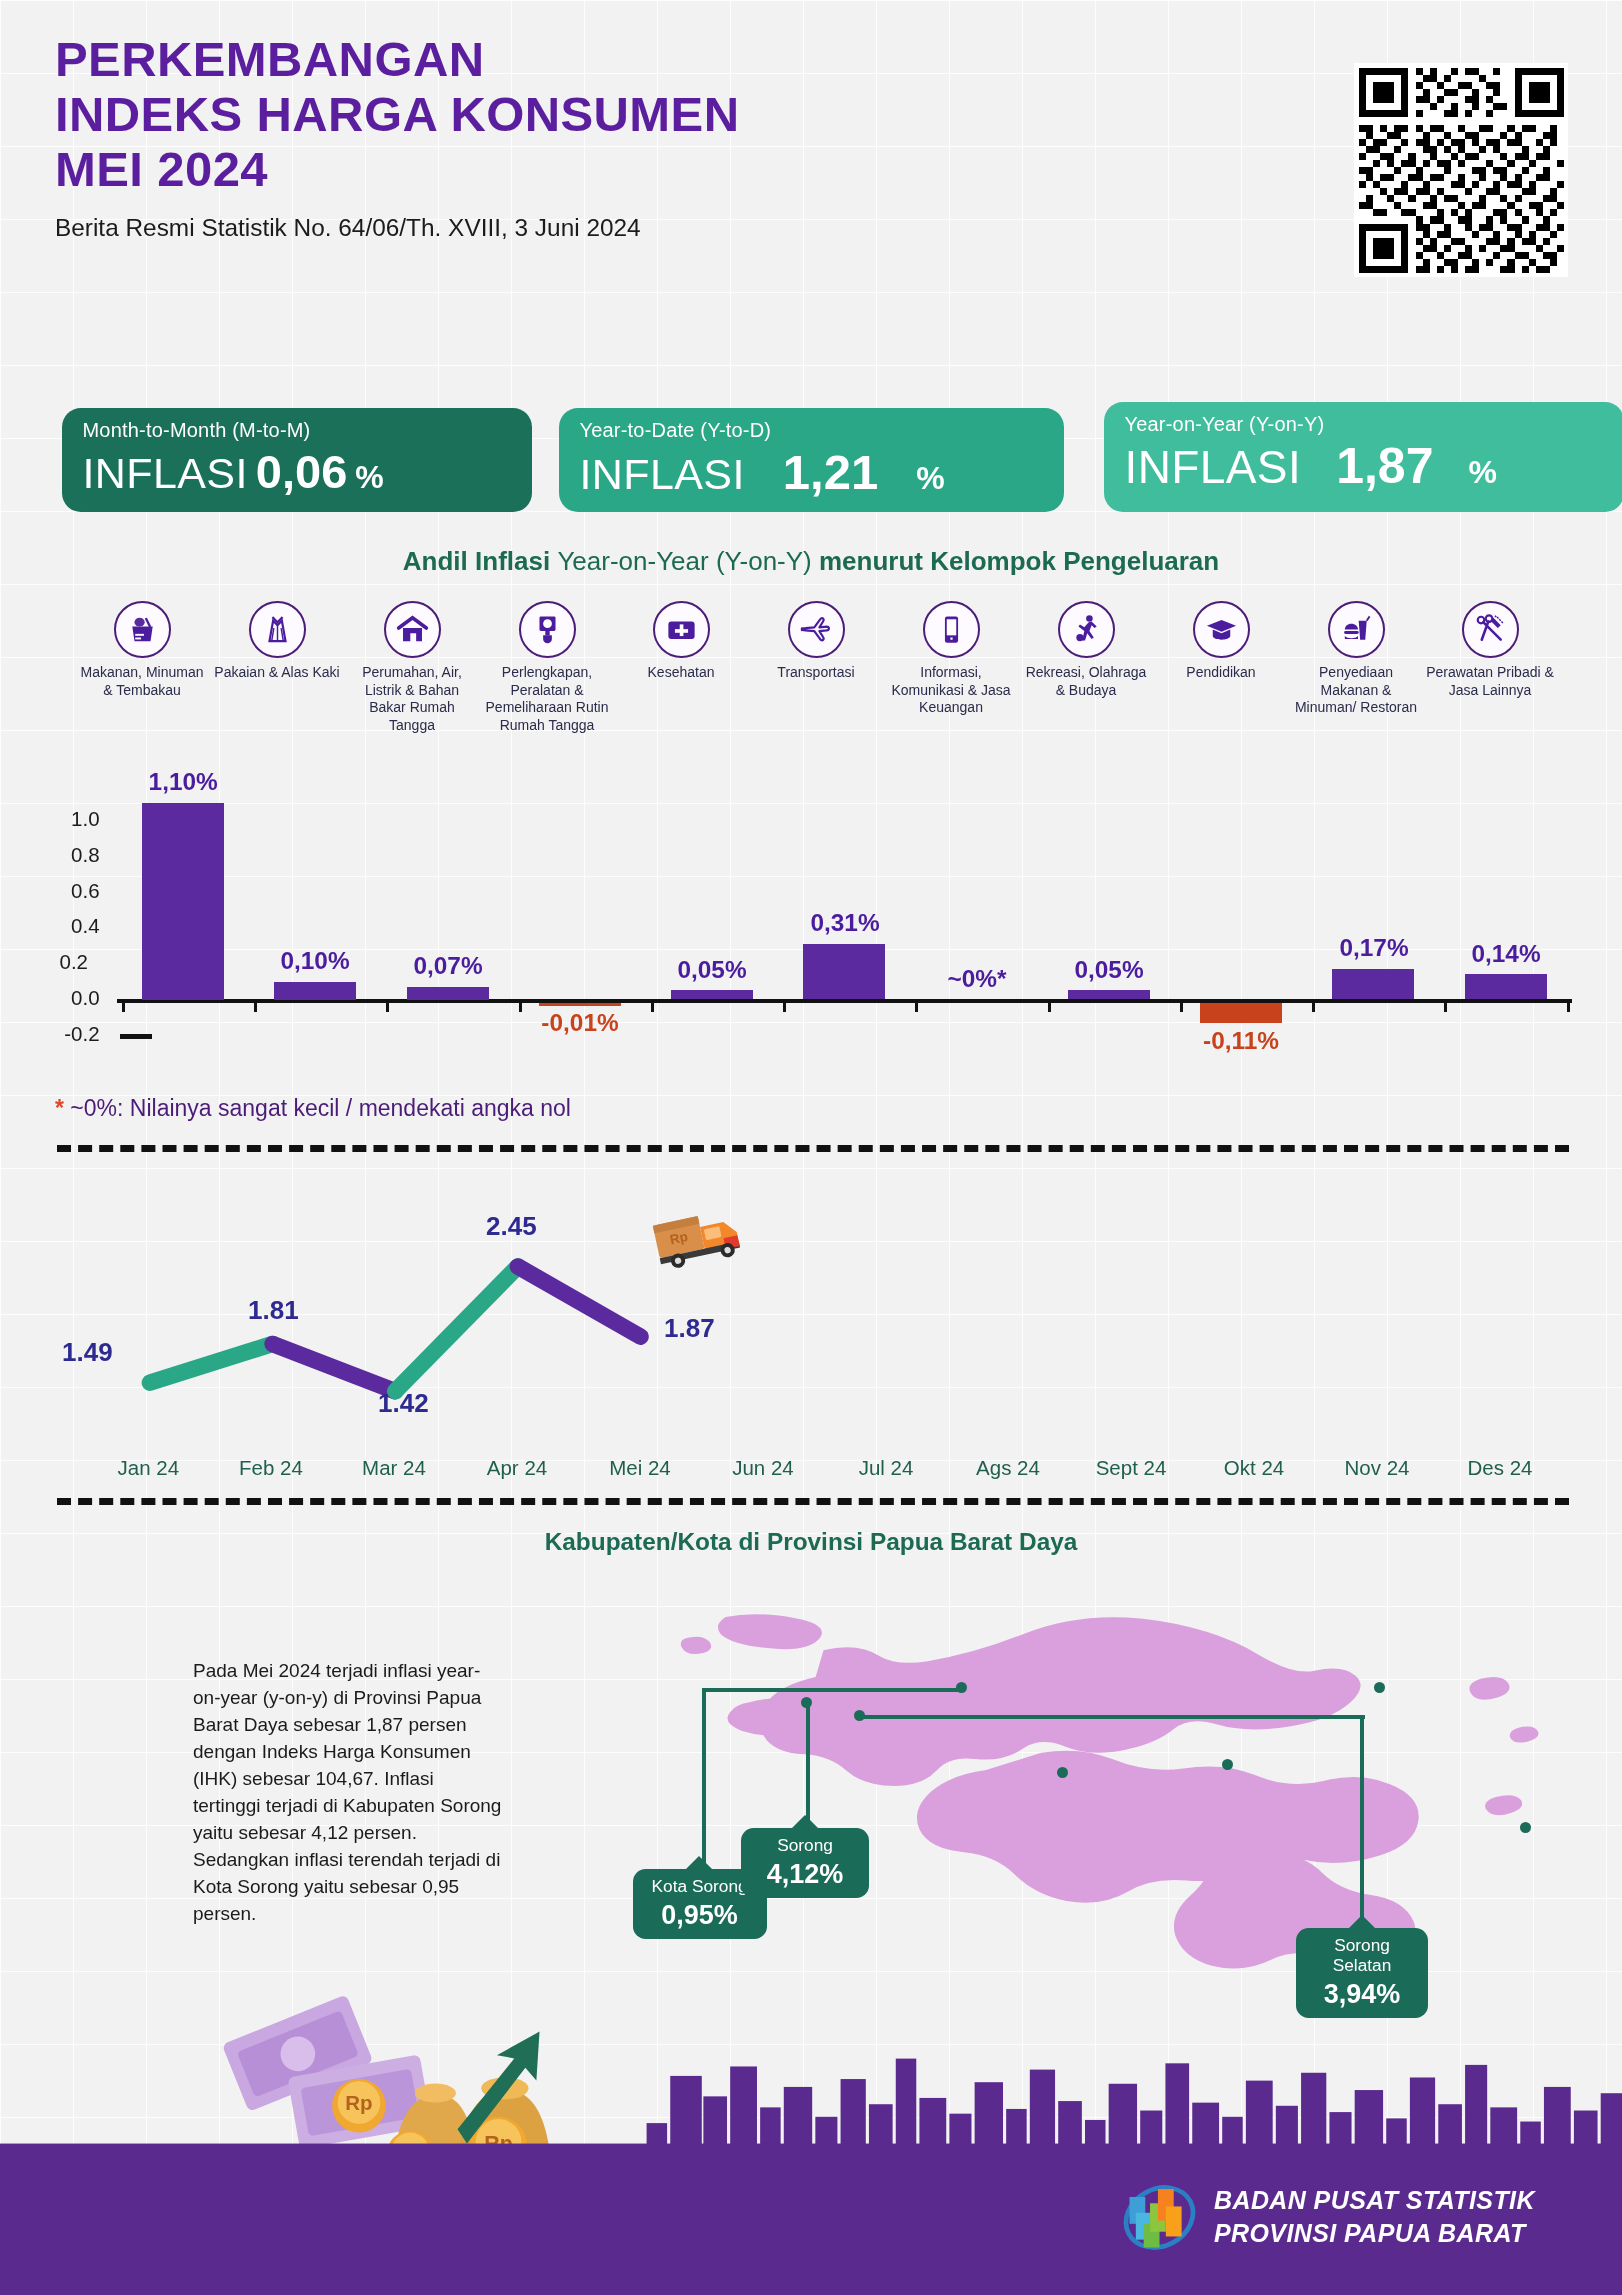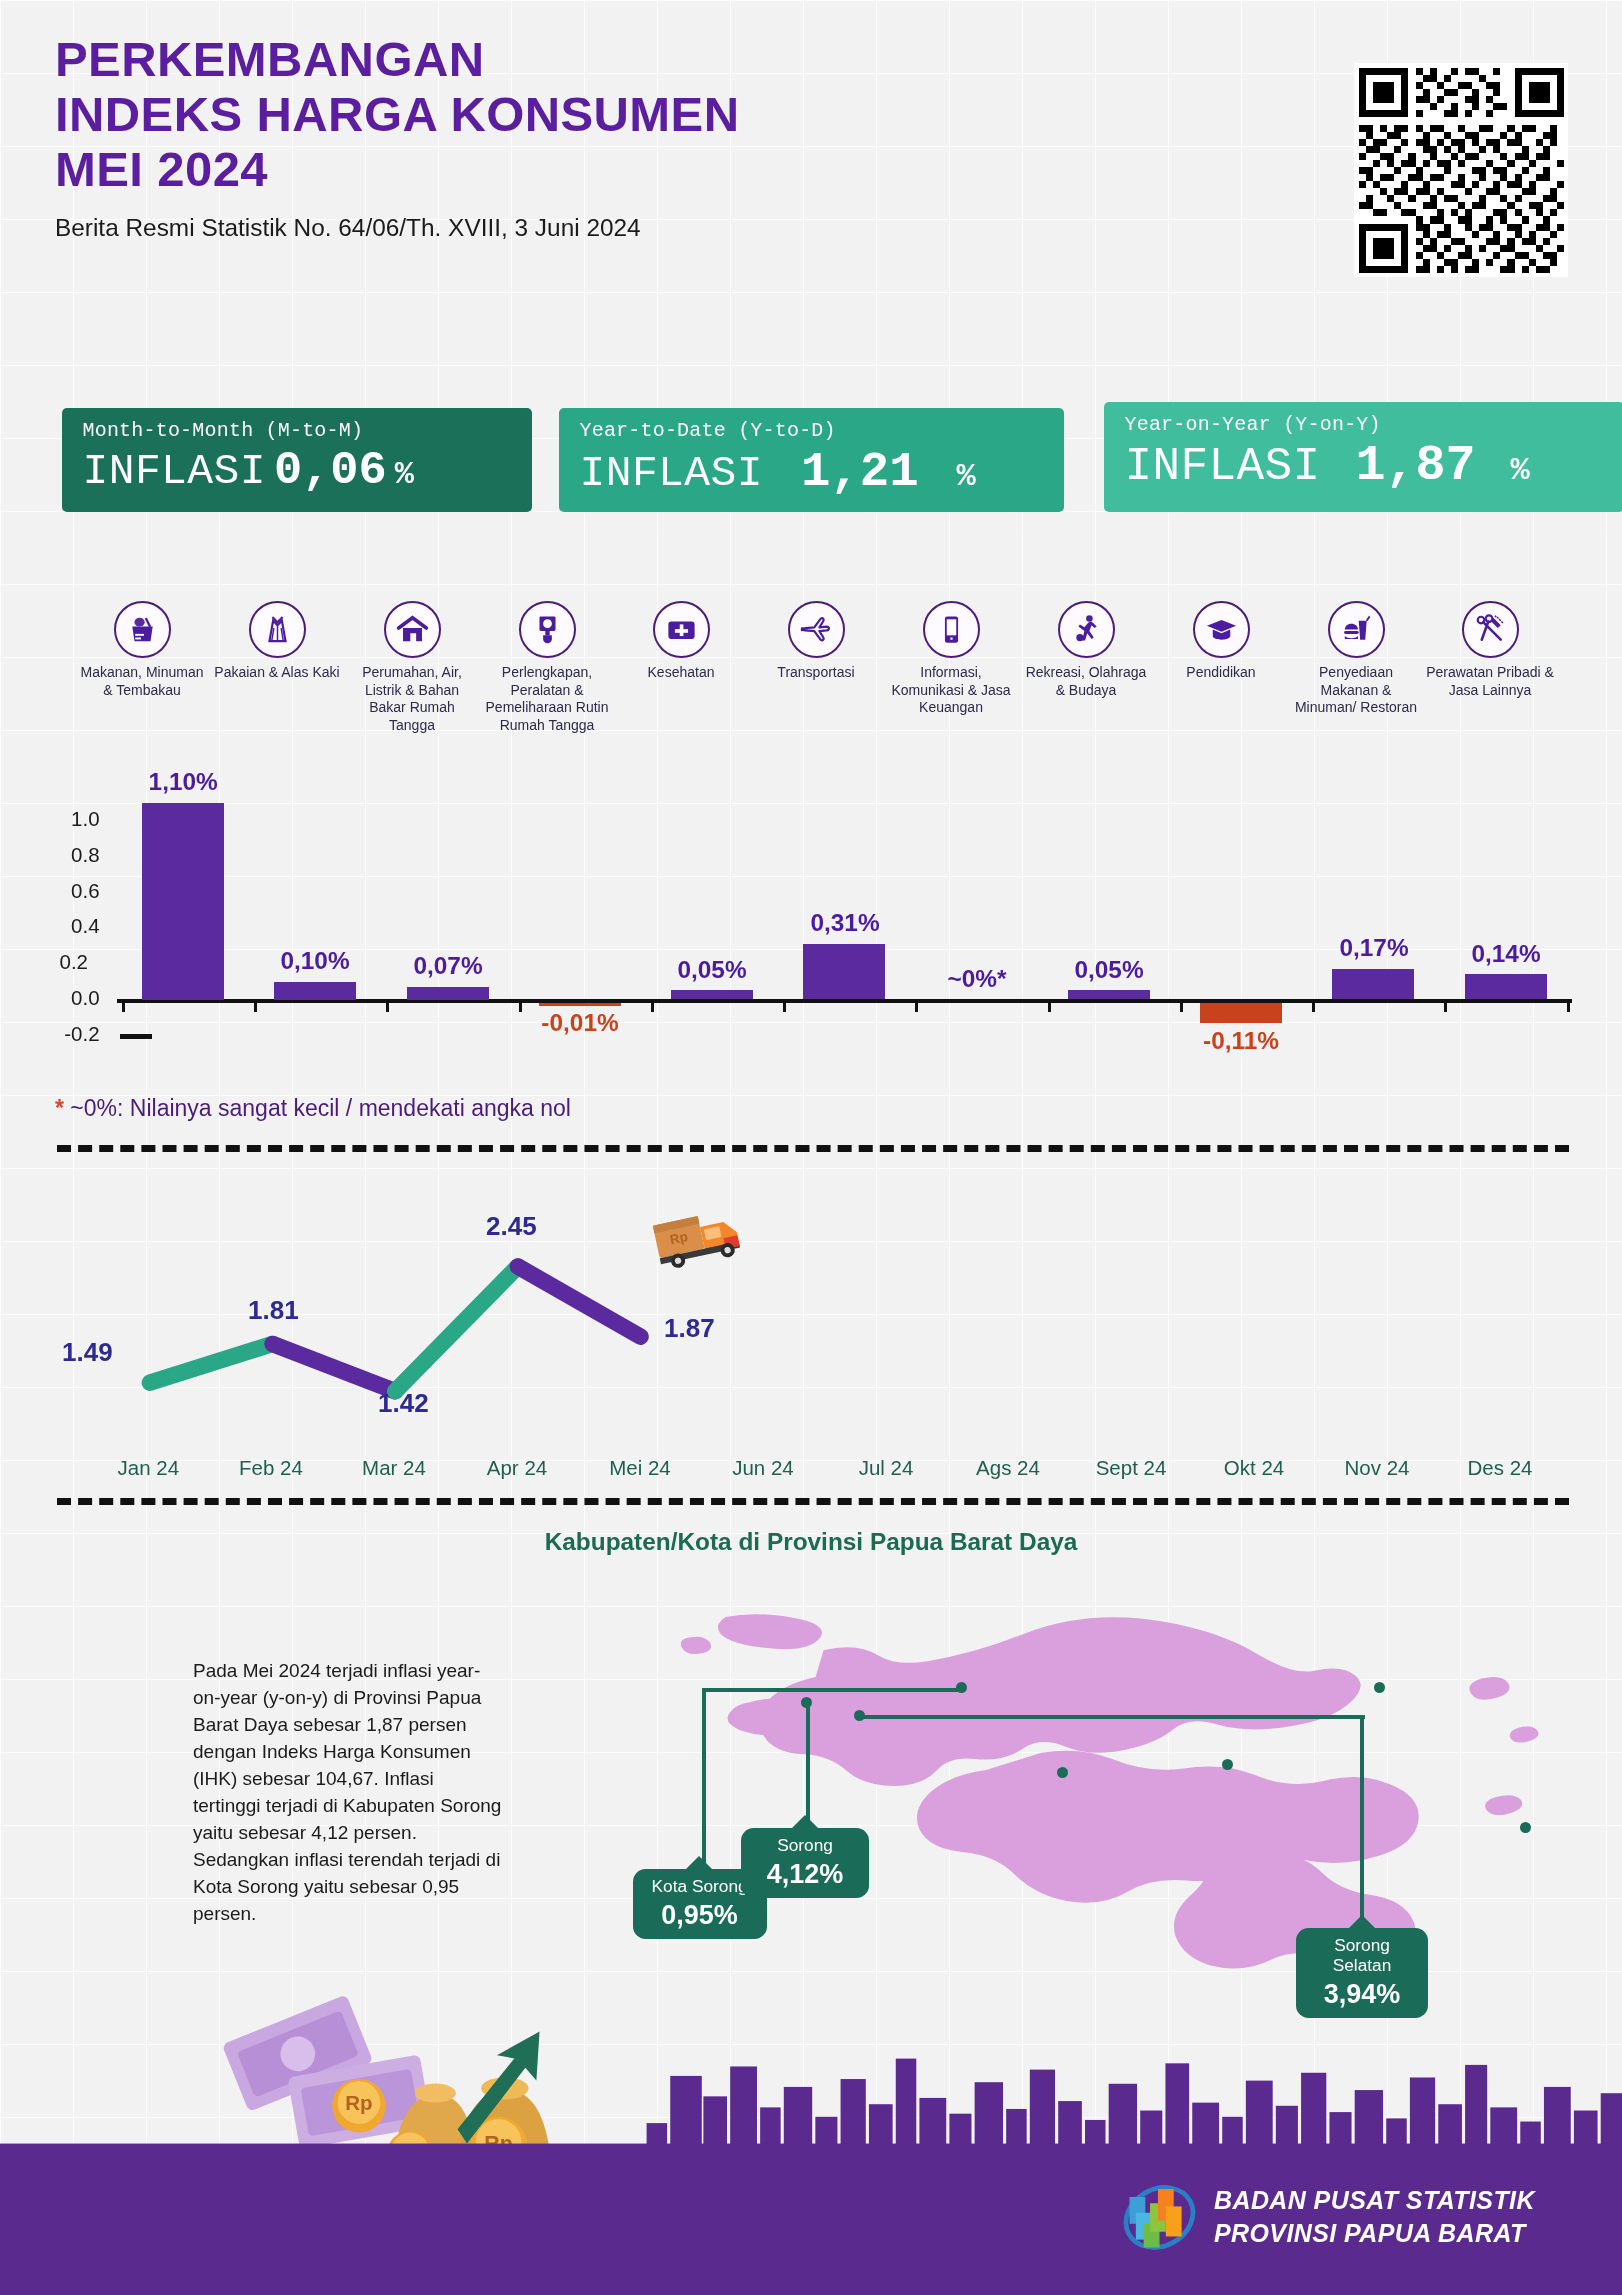--- a/index.html
+++ b/index.html
@@ -30,21 +30,21 @@
   .hdr .sub {
     margin-top: 17.3px; font-size: 24.4px; color: #1b1b1b; font-weight: 400;
   }
   
   .qr { position: absolute; right: 54px; top: 63px; width: 214px; height: 214px; background:#fff; padding:4.7px;}
   .qr svg { display:block; }
 
   
   .cards { position: absolute; left: 62px; top: 408px; width: 1506px; height: 110px; }
   .card {
-    position: absolute; border-radius: 5px; color: #ffffff; padding: 11px 20.5px 0 20.5px; font-family: Liberation Mono, monospace;
+    position: absolute; border-radius: 19px; color: #ffffff; padding: 11px 20.5px 0 20.5px;
   }
   .card .clabel { font-size: 20px; font-weight: 400; letter-spacing: 0.2px; }
   .card .crow { display: flex; align-items: baseline; gap: 8px; margin-top: 1.6px; }
   .card .cinf { font-size: 43px; font-weight: 400; letter-spacing: 0.4px; }
   .card .cval { font-size: 47px; font-weight: 800; }
   .card .cpct { font-size: 32px; font-weight: 700; }
   #card-mtm { left: 0;    top: 0;  width: 470px; height: 104px; background: #1a7059; }
   #card-ytd { left: 497px; top: 0;  width: 505px; height: 104px; background: #2aa787; }
   #card-yoy { left: 1042px;top: -6.3px; width: 520px; height: 110px; background: #3fbd9c; }
   #card-yoy .cinf { font-size: 46px; }
@@ -410,20 +410,23 @@
     <div class="card" id="card-yoy">
       <div class="clabel">Year-on-Year (Y-on-Y)</div>
       <div class="crow" style="gap:35px">
         <span class="cinf">INFLASI</span>
         <span class="cval">1,87</span>
         <span class="cpct">%</span>
       </div>
     </div>
   </div>
 
+  <div class="sec1-title">
+    <b>Andil Inflasi </b><span>Year-on-Year (Y-on-Y) </span><b>menurut Kelompok Pengeluaran</b>
+  </div>
 
   <div class="icons">
       <div class="icon-col" style="left: 0px; width: 132px;">
         <div class="icon-circle">
           <svg viewBox="0 0 48 48">
             <path d="M10 20h28l-3 20H13Z" fill="#4b1d9e"></path>
             <path d="M30 8l6 12-3 1-6-12Z" fill="#4b1d9e"></path>
             <ellipse cx="20" cy="14" rx="7" ry="6" fill="#5b2a9e"></ellipse>
             <rect x="14" y="30" width="12" height="2.6" fill="#fff"></rect>
             <rect x="14" y="35" width="8" height="2.6" fill="#fff"></rect>

